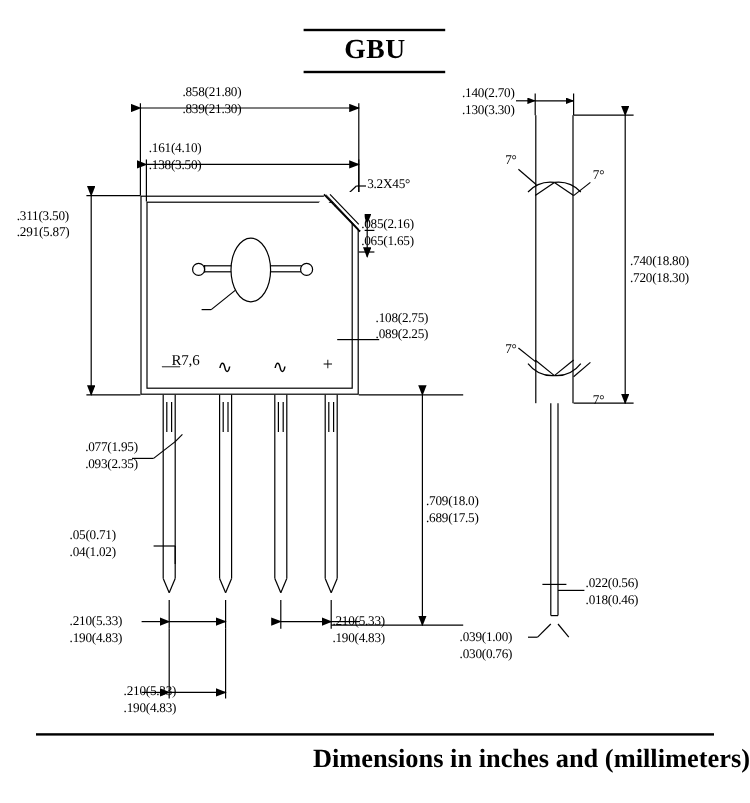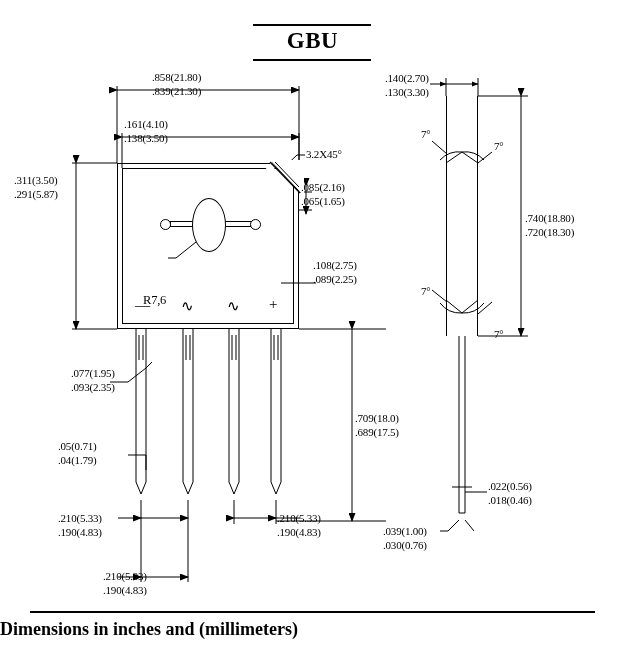--- a/index.html
+++ b/index.html
@@ -30,22 +30,22 @@
   #title{
     position:absolute;left:0;top:28px;width:625px;text-align:center;
     font-size:23px;font-weight:bold;font-family:"Liberation Serif", serif;
     letter-spacing:0.5px;
   }
   #title-rule-bottom{left:253px;top:59px;width:118px;height:2px;}
 
   
   #footer-rule{left:30px;top:611px;width:565px;height:2px;}
   #footer{
-    position:absolute;left:0;top:619px;width:625px;text-align:left;
-    font-size:18px;font-weight:bold;
+    position:absolute;left:0;top:619px;width:625px;text-align:right;
+    font-size:22px;font-weight:bold;
   }
 
   
   #body-outline{
     position:absolute;left:117px;top:163px;width:182px;height:166px;
     border:1.3px solid #000;
     box-sizing:border-box;
   }
   
   #body-inner{
@@ -282,21 +282,21 @@
     <div>.089(2.25)</div>
   </div>
 
   <div class="lbl two" style="left:55px;top:366px;margin-left:16px;">
     <div>.077(1.95)</div>
     <div>.093(2.35)</div>
   </div>
 
   <div class="lbl two" style="left:58px;top:439px;">
     <div>.05(0.71)</div>
-    <div>.04(1.79)</div>
+    <div>.04(1.02)</div>
   </div>
 
   <div class="lbl two" style="left:58px;top:511px;">
     <div>.210(5.33)</div>
     <div>.190(4.83)</div>
   </div>
 
   <div class="lbl two" style="left:277px;top:511px;">
     <div>.210(5.33)</div>
     <div>.190(4.83)</div>

